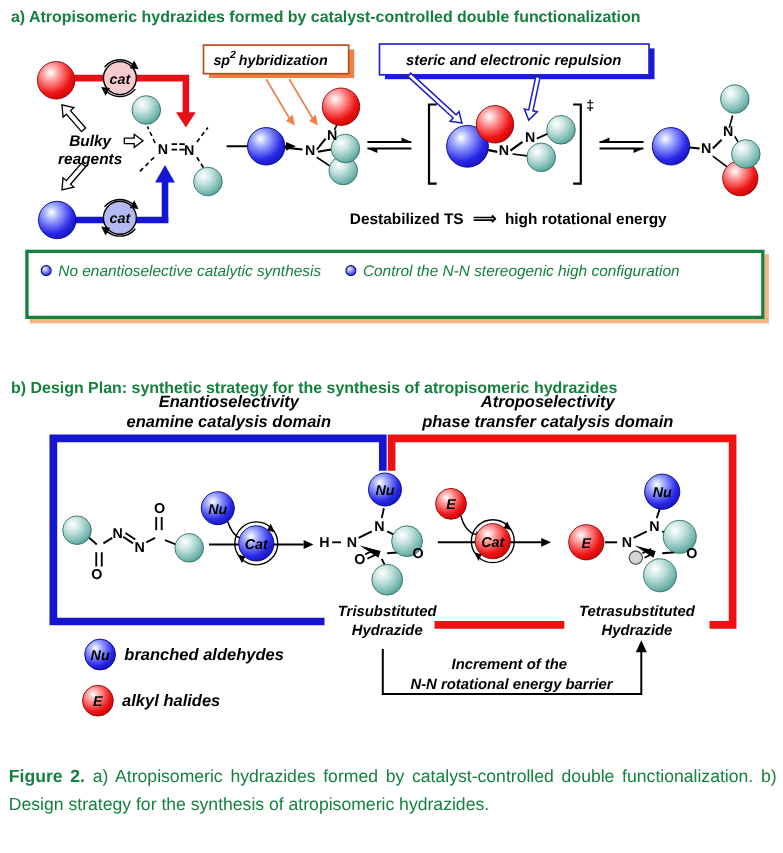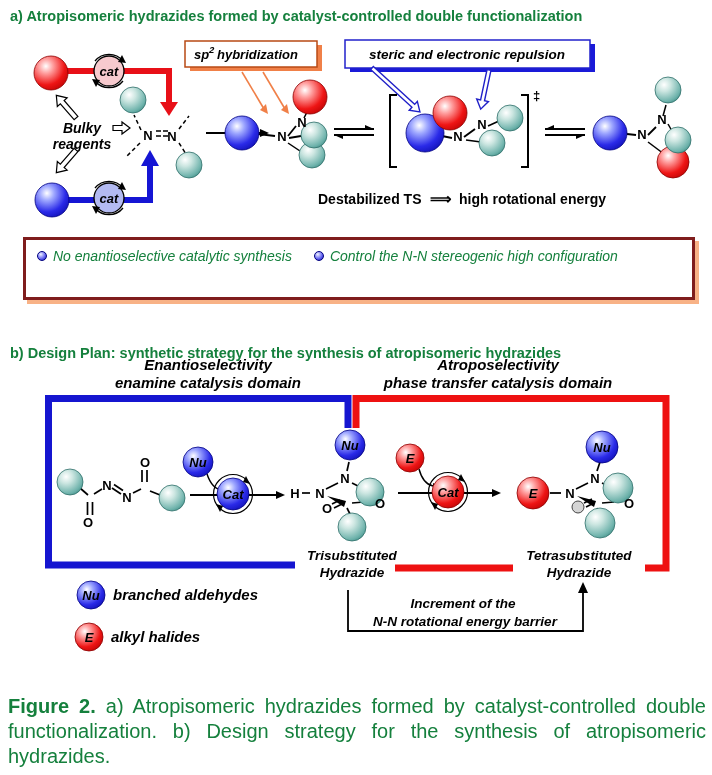--- a/index.html
+++ b/index.html
@@ -4,30 +4,30 @@
 <style>
   html,body{margin:0;padding:0;background:#fff;}
   .page{position:relative;width:712px;height:775px;background:#fff;overflow:hidden;
         font-family:"Liberation Sans",sans-serif;color:#15803d;}
   .sec-title{position:absolute;left:10px;font-size:14.5px;font-weight:bold;}
   #panelA{position:absolute;left:0;top:36px;}
   #panelB{position:absolute;left:0;top:350px;}
   svg text{font-family:"Liberation Sans",sans-serif;fill:#000;}
   .bi{font-weight:bold;font-style:italic;}
   .atom{font-weight:bold;font-size:13px;}
-  .bullets-box{position:absolute;left:23px;top:237px;width:666px;height:57px;background:#fff;
-               border:3px solid #7f1d1d;box-shadow:4px 4px 0 #f8b286;}
+  .bullets-box{position:absolute;left:23px;top:227px;width:666px;height:57px;background:#fff;
+               border:3px solid #15803d;box-shadow:4px 4px 0 #f8b286;}
   .b-row{display:flex;align-items:center;}
   .b-row1{margin:8px 0 0 11px;gap:22px;}
   .b-row2{justify-content:center;margin-top:4px;}
   .b-item{display:flex;align-items:center;gap:6px;font-style:italic;font-size:14px;white-space:nowrap;}
   .bullet-sphere{width:10px;height:10px;border-radius:50%;flex:0 0 auto;
      background:radial-gradient(circle at 35% 30%, #eef2ff 0%, #6a6af2 55%, #0a0ab2 100%);
      border:1px solid #000080;box-sizing:border-box;}
-  .caption{position:absolute;left:8px;top:694px;width:698px;margin:0;font-size:20px;
+  .caption{position:absolute;left:8px;top:694px;width:698px;margin:0;font-size:16px;
            line-height:25px;text-align:justify;}
   .cap-label{font-weight:bold;}
 </style>
 </head>
 <body>
 
 <div class="page">
 
   <div class="sec-title" style="top:8px;">a) Atropisomeric hydrazides formed by catalyst-controlled double functionalization</div>
 

